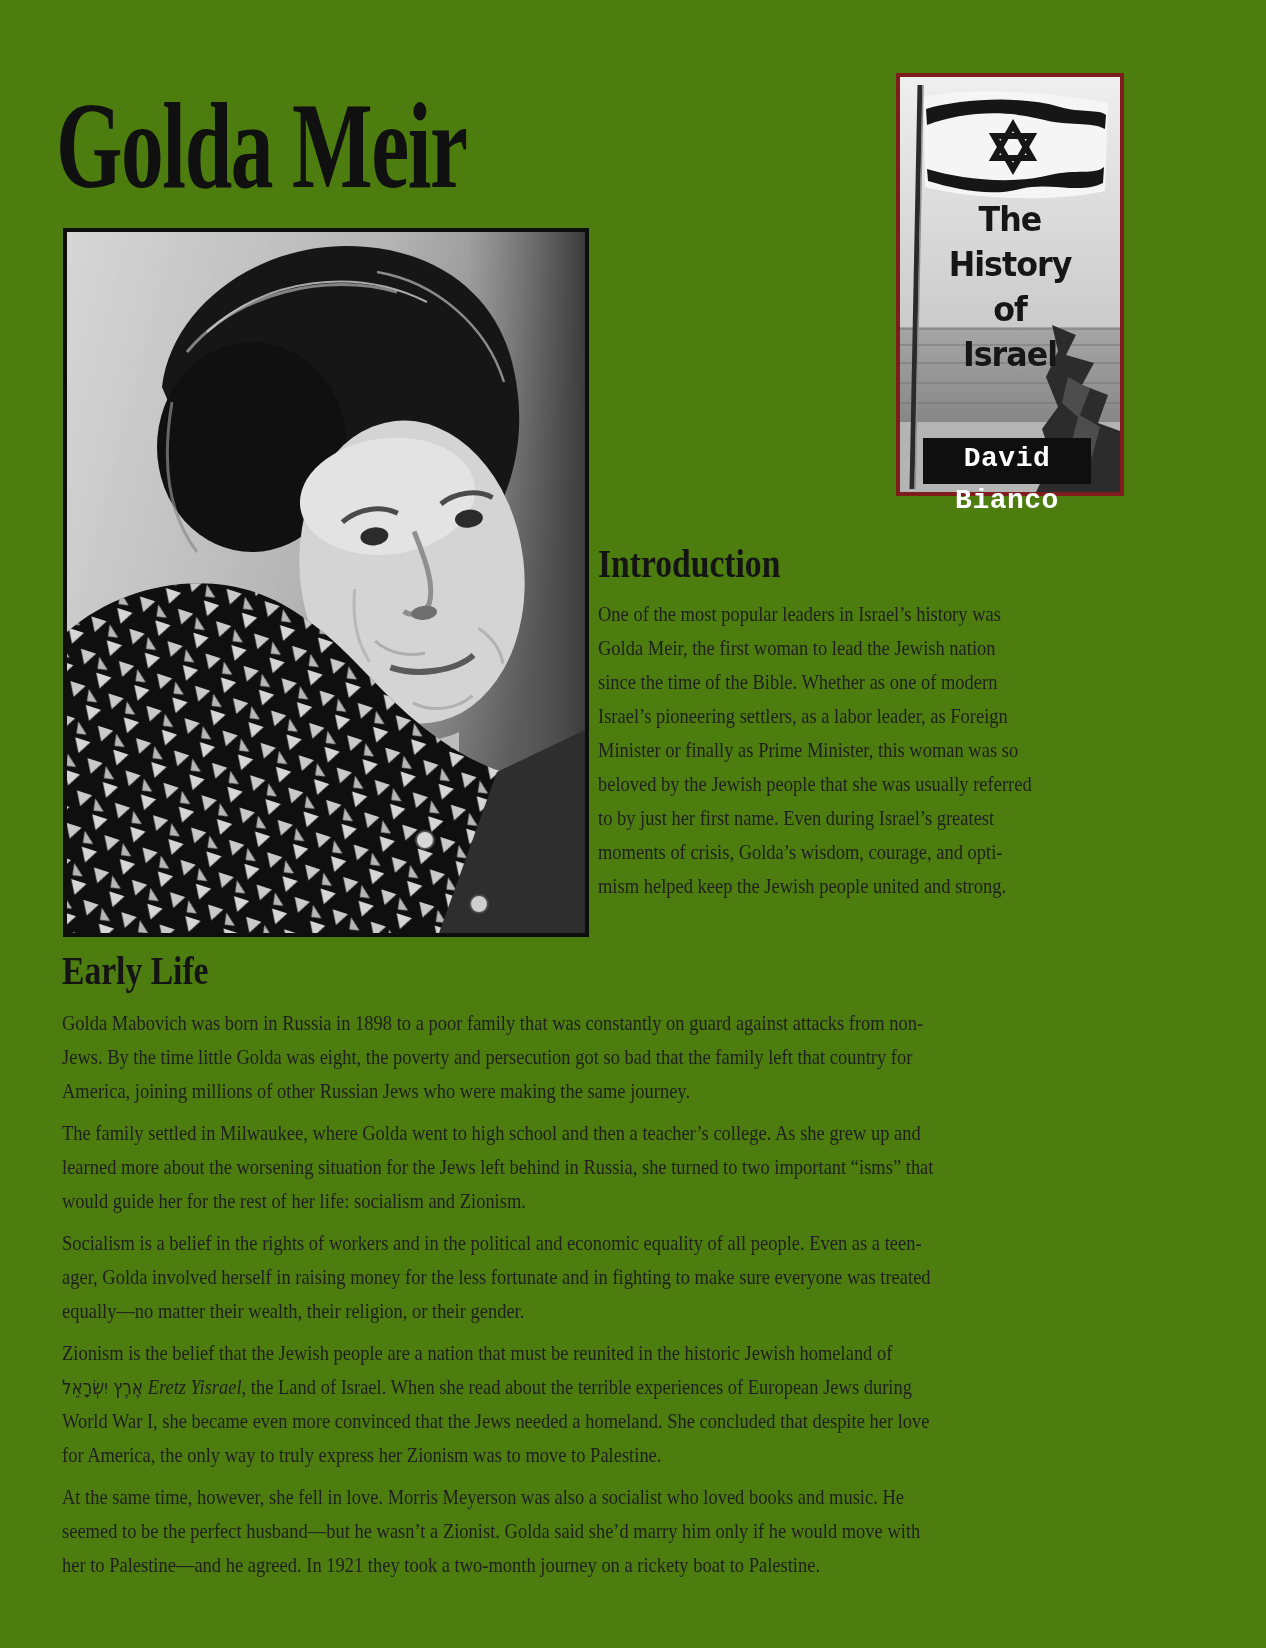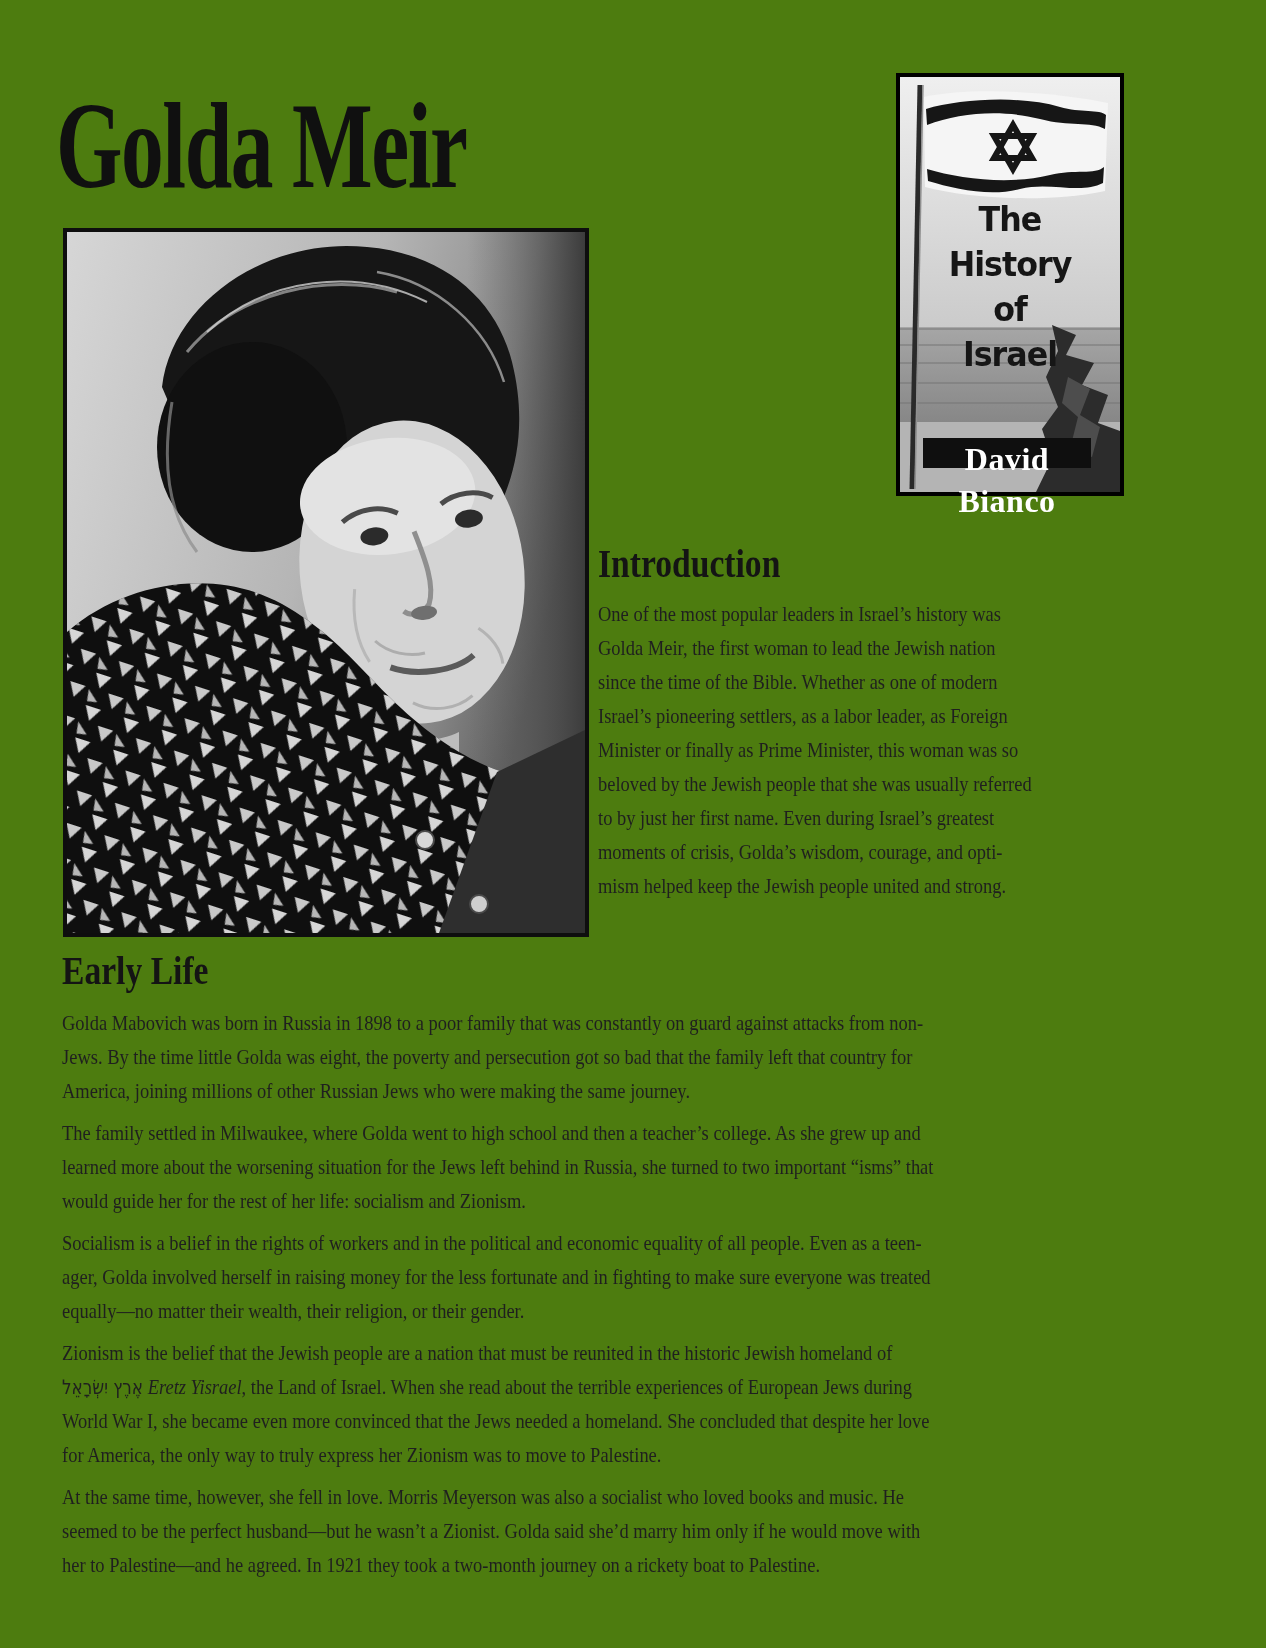--- a/index.html
+++ b/index.html
@@ -19,33 +19,33 @@
   
   .photo-frame {
     position:absolute; left:63px; top:228px; width:526px; height:709px;
     border:4px solid #0e0e0e; box-sizing:border-box; background:#b9b9b9;
   }
   .photo-frame svg { display:block; width:100%; height:100%; }
 
   
   .book-cover {
     position:absolute; left:896px; top:73px; width:228px; height:423px;
-    border:4px solid #000000; box-sizing:border-box; background:#e9e9e9;
+    border:4px solid #7f1d1d; box-sizing:border-box; background:#e9e9e9;
   }
   .book-cover svg.cover-art { position:absolute; left:0; top:0; width:220px; height:415px; }
   .cover-title {
     position:absolute; left:0; top:120px; width:220px; text-align:center;
     font-family:"DejaVu Sans", sans-serif; font-weight:bold; font-size:33px;
     line-height:45px; color:#161616; white-space:pre-line; letter-spacing:-1px;
     transform:scaleX(0.96); transform-origin:50% 0;
   }
   .cover-author {
-    position:absolute; left:23px; top:361px; width:168px; height:30px;
+    position:absolute; left:23px; top:361px; width:168px; height:46px;
     background:#0f0f0f; color:#ffffff; text-align:center;
-    font-family:Liberation Serif, serif; font-weight:bold; font-size:32px;
+    font-family:Liberation Mono, monospace; font-weight:bold; font-size:28px;
     line-height:42px; letter-spacing:0.5px;
   }
 
   
   .intro-section {
     position:absolute; left:598px; top:541px; width:610px;
     transform:scaleX(0.84); transform-origin:0 0;
   }
   .early-section {
     position:absolute; left:62px; top:948px; width:1230px;

